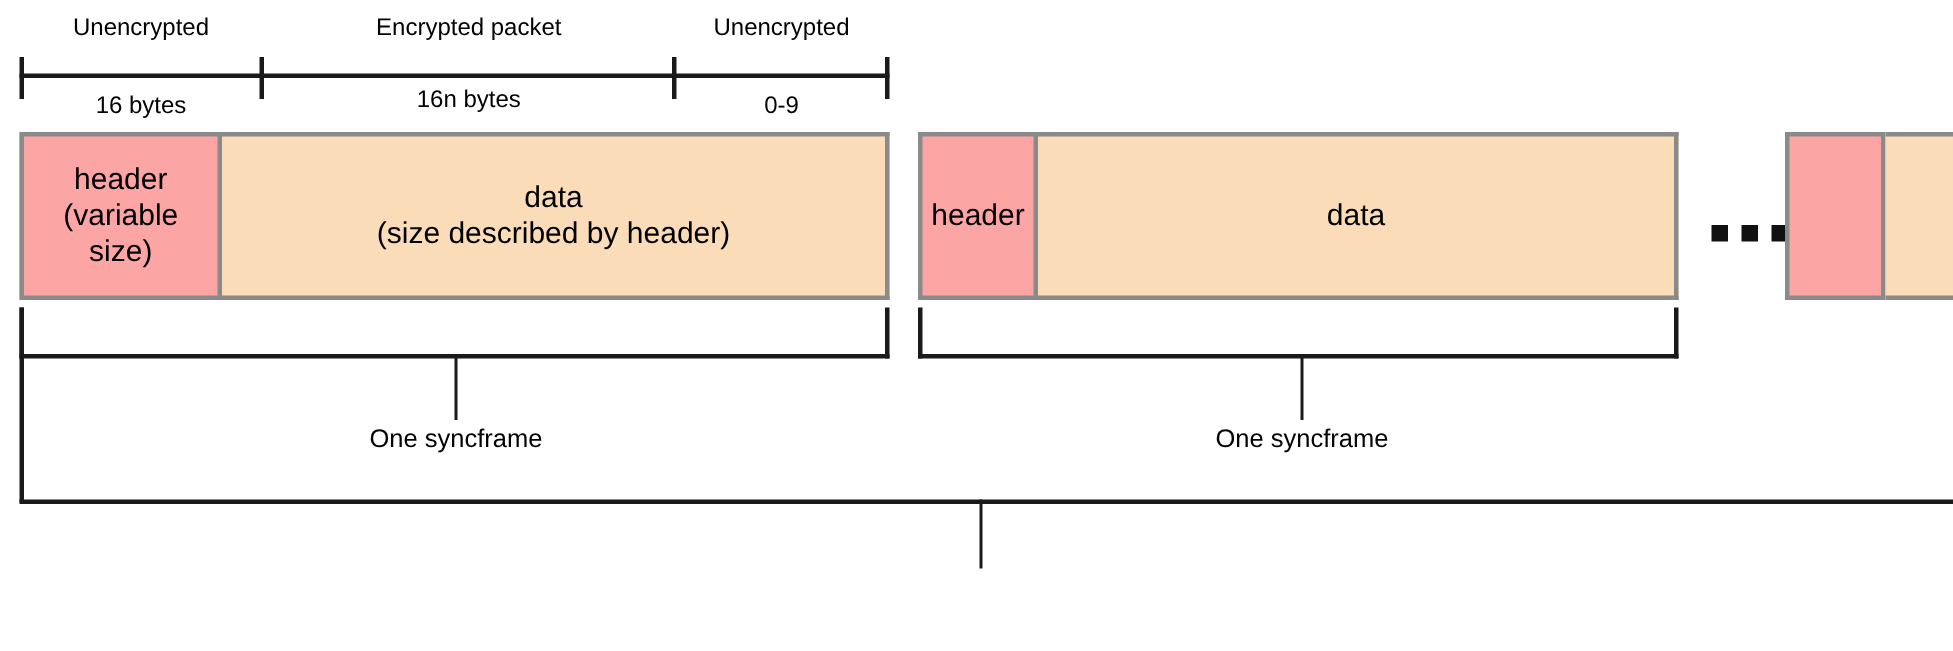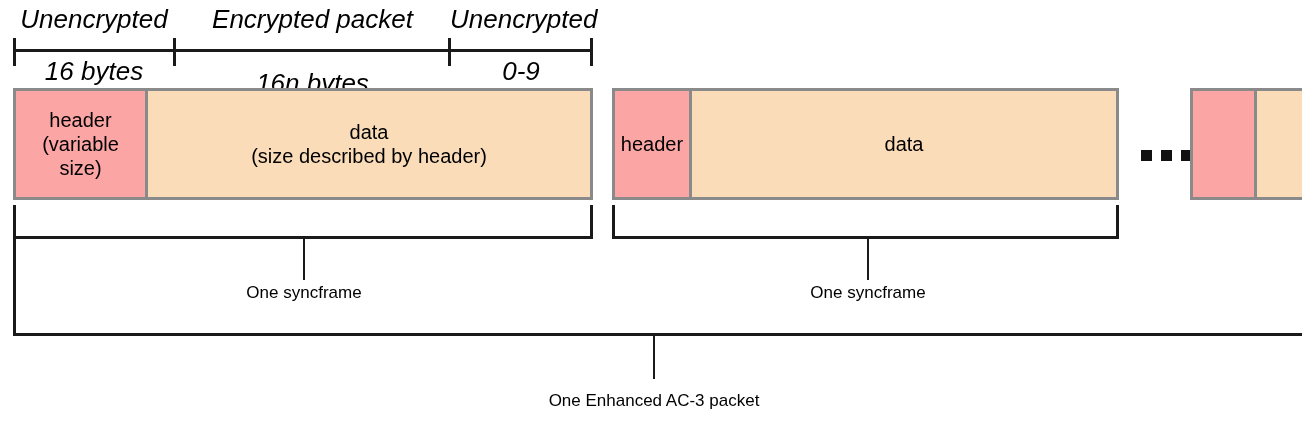--- a/index.html
+++ b/index.html
@@ -35,26 +35,25 @@
   }
   .thinline {
     position: absolute;
     background: #1a1a1a;
     width: 2px;
   }
 
   
   .ruler-label {
     position: absolute;
-    font-size: 26px;
+    font-size: 16px;
     line-height: 22px;
     text-align: center;
     white-space: nowrap;
     color: #000;
-    font-style: italic;
   }
   .ruler-tick {
     position: absolute;
     width: 3px;
     background: #1a1a1a;
   }
 
   
   .field {
     position: absolute;
@@ -113,21 +112,21 @@
     <div class="ruler-label" style="left:450px; top:8px;  width:142px;">Unencrypted</div>
 
     <div class="hline" style="left:13px; top:49px; width:580px;"></div>
 
     <div class="ruler-tick" style="left:13px;  top:38px; height:28px;"></div>
     <div class="ruler-tick" style="left:173px; top:38px; height:28px;"></div>
     <div class="ruler-tick" style="left:448px; top:38px; height:28px;"></div>
     <div class="ruler-tick" style="left:590px; top:38px; height:28px;"></div>
 
     <div class="ruler-label" style="left:13px;  top:60px; width:162px;text-align:center;">16 bytes</div>
-    <div class="ruler-label" style="left:175px; top:72px; width:275px;">16n bytes</div>
+    <div class="ruler-label" style="left:175px; top:56px; width:275px;">16n bytes</div>
     <div class="ruler-label" style="left:450px; top:60px; width:142px;">0-9</div>
   </div>
 
   <div class="field green" style="left:13px; top:88px; width:135px; height:112px;">
     <div class="field-text">
       <div>header</div>
       <div>(variable</div>
       <div>size)</div>
     </div>
   </div>
@@ -175,15 +174,14 @@
     <div class="hline" style="left:612px;  top:236px; width:507px;"></div>
     <div class="thinline" style="left:867px; top:236px; height:44px;"></div>
   </div>
   <div class="annot-label" style="left:718px; top:281px; width:300px;">One syncframe</div>
 
   <div class="abs">
     <div class="vline" style="left:13px; top:205px; height:130px;"></div>
     <div class="hline" style="left:13px; top:333px; width:1289px;"></div>
     <div class="thinline" style="left:653px; top:333px; height:46px;"></div>
   </div>
-  <div class="annot-label" style="left:454px; top:389px; width:400px;">One Enhanced AC-3 packet</div>
 
 </div>
 
 </body></html>

